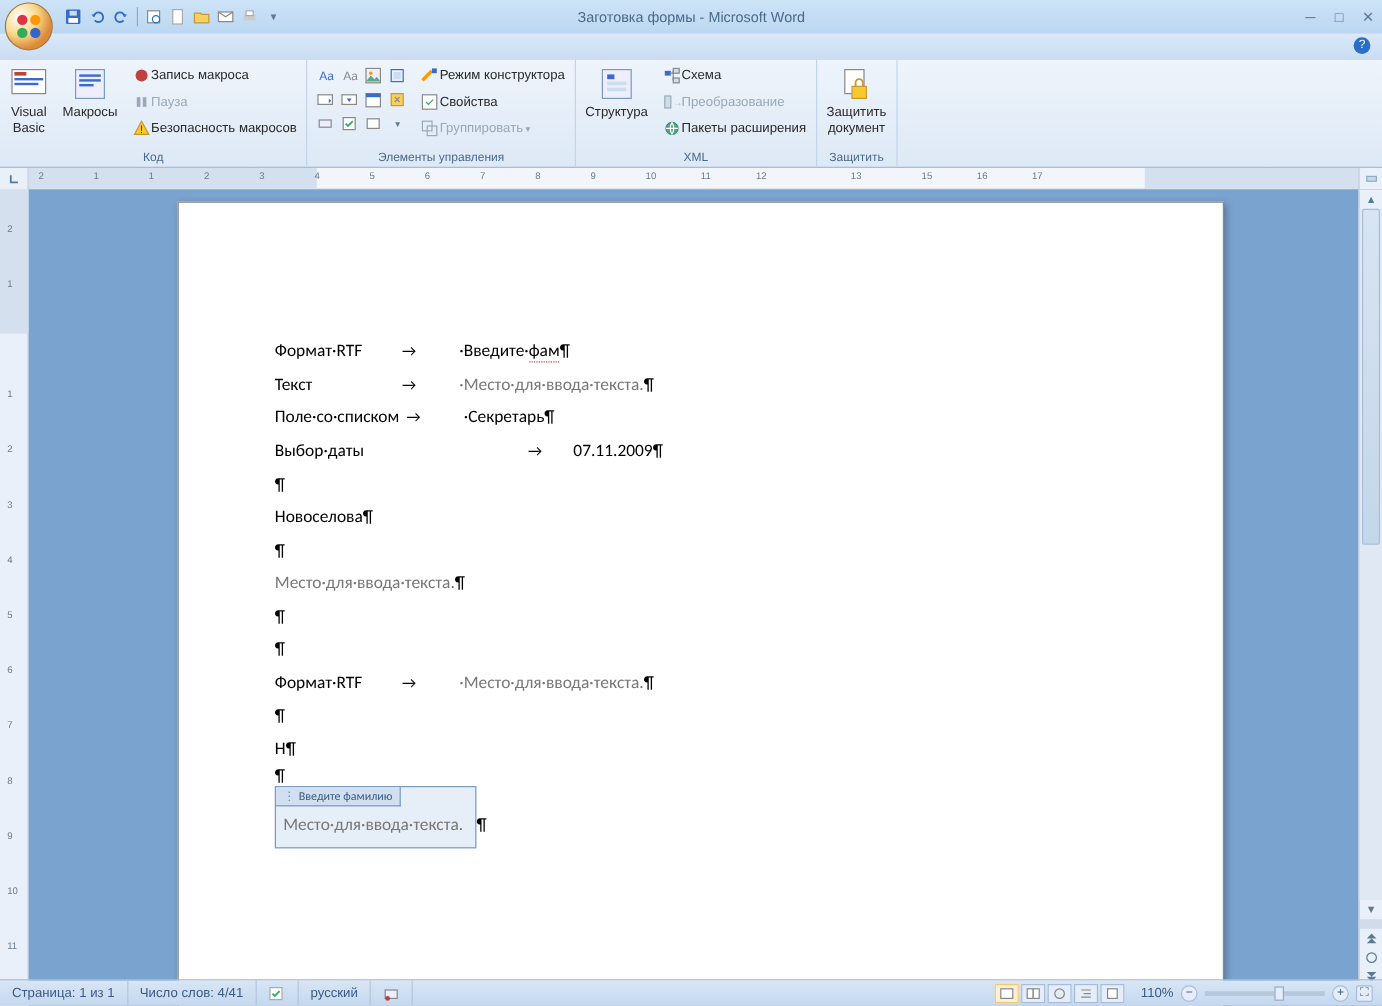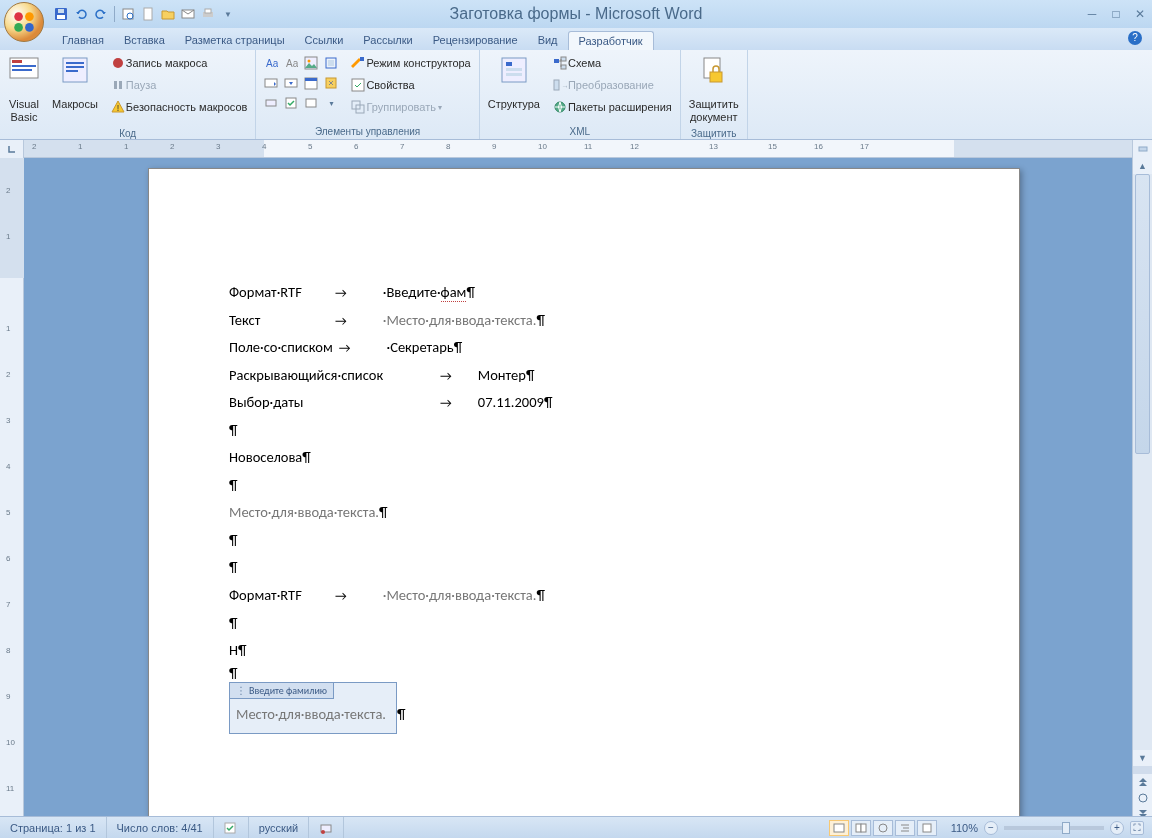--- a/index.html
+++ b/index.html
@@ -5,36 +5,36 @@
 * { box-sizing: border-box; margin: 0; padding: 0; }
 body { font-family: "Segoe UI", Tahoma, sans-serif; font-size: 11px; background: #bed4ed; overflow: hidden; width: 1152px; height: 838px; position: relative; }
 
 
 .titlebar { height: 28px; background: linear-gradient(#cde3f7, #bcd7f1); display: flex; align-items: center; padding: 0 4px; position: relative; }
 .office-btn { width: 40px; height: 40px; position: absolute; top: 2px; left: 4px; border-radius: 50%; background: radial-gradient(circle at 30% 30%, #fff, #f7d98a 40%, #dc8a3a 70%); border: 1px solid #a07840; z-index: 10; display: flex; align-items: center; justify-content: center; }
 .office-btn svg { width: 26px; height: 26px; }
 .qat { margin-left: 48px; display: flex; gap: 2px; align-items: center; }
 .qat-icon { width: 18px; height: 18px; display: inline-flex; align-items: center; justify-content: center; cursor: pointer; }
 .qat-sep { width: 1px; height: 16px; background: #8faac8; margin: 0 2px; }
-.titlebar-title { position: absolute; left: 50%; transform: translateX(-50%); color: #4a6a8a; font-size: 16px; }
+.titlebar-title { position: absolute; left: 50%; transform: translateX(-50%); color: #4a6a8a; font-size: 12px; }
 .winctrl { position: absolute; right: 4px; display: flex; gap: 8px; }
 .winctrl span { width: 16px; height: 14px; color: #5a7a9a; cursor: pointer; font-size: 12px; display: inline-flex; align-items: center; justify-content: center; }
 
 
 .tabbar { height: 22px; background: linear-gradient(#dbe9f8, #c8dcf2); display: flex; align-items: flex-end; padding-left: 52px; position: relative; }
 .tab { padding: 3px 10px; font-size: 11px; color: #3b5a85; cursor: pointer; }
 .tab.active { background: #f2f7fc; border: 1px solid #a7bcd8; border-bottom: none; border-radius: 3px 3px 0 0; }
 .help-icon { position: absolute; right: 10px; top: 3px; width: 14px; height: 14px; border-radius: 50%; background: #2a6fc7; color: #fff; font-size: 10px; text-align: center; line-height: 14px; cursor: pointer; }
 
 
 .ribbon { height: 90px; background: linear-gradient(#eef4fb, #dde9f6); display: flex; border-bottom: 1px solid #a7bcd8; }
 .group { display: flex; flex-direction: column; border-right: 1px solid #c2d4e8; padding: 2px 4px 0; position: relative; }
 .group-body { flex: 1; display: flex; align-items: flex-start; gap: 4px; }
 .group-title { text-align: center; font-size: 10px; color: #4a6a8a; padding: 2px 0; }
-.bigbtn { display: flex; flex-direction: column; align-items: center; padding: 2px 4px; cursor: pointer; gap: 12px; }
+.bigbtn { display: flex; flex-direction: column; align-items: center; padding: 2px 4px; cursor: pointer; gap: 2px; }
 .bigbtn-icon { width: 32px; height: 32px; }
 .bigbtn-label { font-size: 11px; color: #2a2a2a; text-align: center; line-height: 1.2; }
 .smallbtns { display: flex; flex-direction: column; gap: 0; }
 .smallbtn { display: flex; align-items: center; gap: 0; padding: 2px 4px; cursor: pointer; height: 22px; }
 .smallbtn-icon { width: 16px; height: 16px; display: inline-flex; align-items: center; justify-content: center; }
 .smallbtn-label { font-size: 11px; color: #2a2a2a; }
 .smallbtn.disabled .smallbtn-label { color: #9aa8b8; }
 .ctrl-grid { display: flex; flex-direction: column; gap: 2px; padding: 2px; align-items: center; }
 .ctrl-row { display: flex; gap: 2px; }
 .ctrl-ico { width: 18px; height: 18px; border: 1px solid transparent; display: inline-flex; align-items: center; justify-content: center; cursor: pointer; }
@@ -149,30 +149,20 @@
   </div>
   <div class="titlebar-title">Заготовка формы - Microsoft Word</div>
   <div class="winctrl">
     <span>─</span>
     <span>□</span>
     <span>✕</span>
   </div>
 </div>
 
 <div class="tabbar">
-  <div id="tabs-host" style="display: flex;">
-      <div class="tab">Главная</div>
-      <div class="tab">Вставка</div>
-      <div class="tab">Разметка страницы</div>
-      <div class="tab">Ссылки</div>
-      <div class="tab">Рассылки</div>
-      <div class="tab">Рецензирование</div>
-      <div class="tab">Вид</div>
-      <div class="tab active">Разработчик</div>
-    </div>
   <div class="help-icon">?</div>
 </div>
 
 <div class="ribbon">
 
   <div class="group">
     <div class="group-body">
       <div class="bigbtn">
         <svg class="bigbtn-icon" viewBox="0 0 32 32">
             <rect x="2" y="4" width="28" height="20" fill="#fff" stroke="#888"></rect>
@@ -450,21 +440,20 @@
       <span class="tick" style="top: 672px;">12</span>
       <span class="tick" style="top: 28px;">2</span>
       <span class="tick" style="top: 74px;">1</span>
     </div>
   <div class="doc-scroll">
     <div class="page">
       <div class="page-content" id="page-content">
           <div class="doc-line"><span style="display: inline-block; min-width: 100px;">Формат·RTF</span><span class="tab-arrow">→</span><span style="display: inline-block; width: 30px;"></span><span><span>·Введите·</span><span style="border-bottom: 1px dotted rgb(192, 64, 64);">фам</span></span><span class="pilcrow">¶</span></div>
           <div class="doc-line"><span style="display: inline-block; min-width: 100px;">Текст</span><span class="tab-arrow">→</span><span style="display: inline-block; width: 30px;"></span><span class="placeholder-text">·Место·для·ввода·текста.</span><span class="pilcrow">¶</span></div>
           <div class="doc-line"><span style="display: inline-block; min-width: 100px;">Поле·со·списком</span><span class="tab-arrow">→</span><span style="display: inline-block; width: 30px;"></span><span>·Секретарь</span><span class="pilcrow">¶</span></div>
-          <div class="doc-line"><span style="display: inline-block; min-width: 205px;">Раскрывающийся·список</span><span class="tab-arrow">→</span><span style="display: inline-block; width: 20px;"></span><span>Монтер</span><span class="pilcrow">¶</span></div>
           <div class="doc-line"><span style="display: inline-block; min-width: 205px;">Выбор·даты</span><span class="tab-arrow">→</span><span style="display: inline-block; width: 20px;"></span><span>07.11.2009</span><span class="pilcrow">¶</span></div>
           <div class="doc-line"><span></span><span class="pilcrow">¶</span></div>
           <div class="doc-line"><span>Новоселова</span><span class="pilcrow">¶</span></div>
           <div class="doc-line"><span></span><span class="pilcrow">¶</span></div>
           <div class="doc-line"><span class="placeholder-text">Место·для·ввода·текста.</span><span class="pilcrow">¶</span></div>
           <div class="doc-line"><span></span><span class="pilcrow">¶</span></div>
           <div class="doc-line"><span></span><span class="pilcrow">¶</span></div>
           <div class="doc-line"><span style="display:inline-block;min-width:100px">Формат·RTF</span><span class="tab-arrow">→</span><span style="display:inline-block;width:30px"></span><span class="placeholder-text">·Место·для·ввода·текста.</span><span class="pilcrow">¶</span></div>
           <div class="doc-line"><span class="pilcrow">¶</span></div>
           <div class="doc-line"><span>Н</span><span class="pilcrow">¶</span></div>

